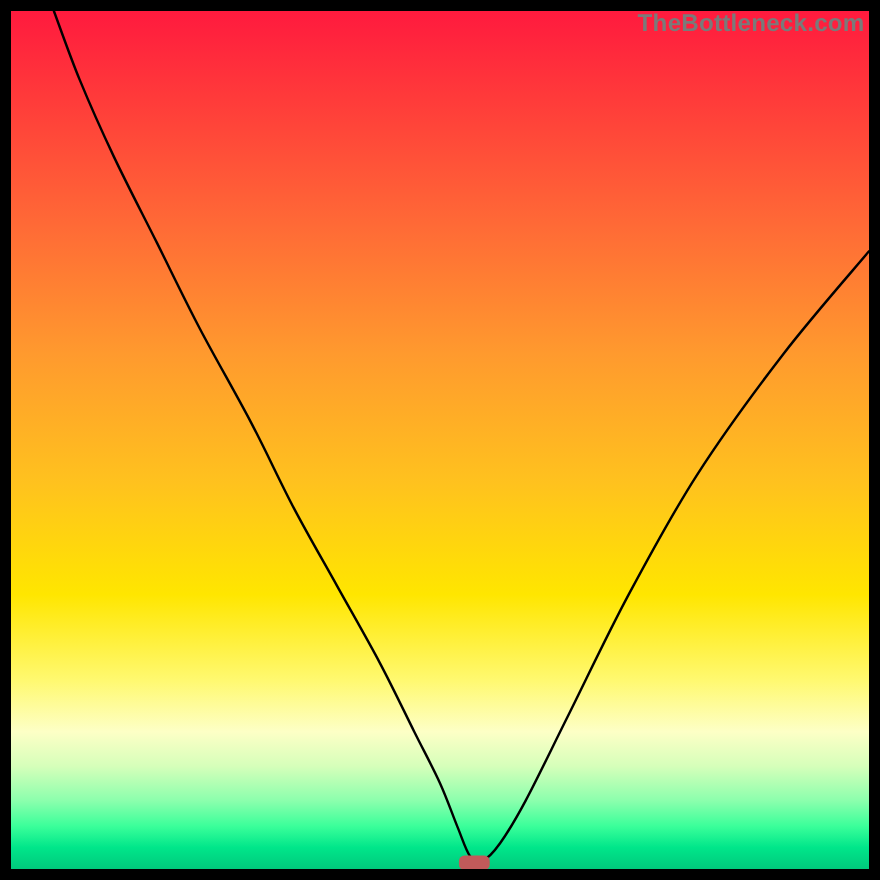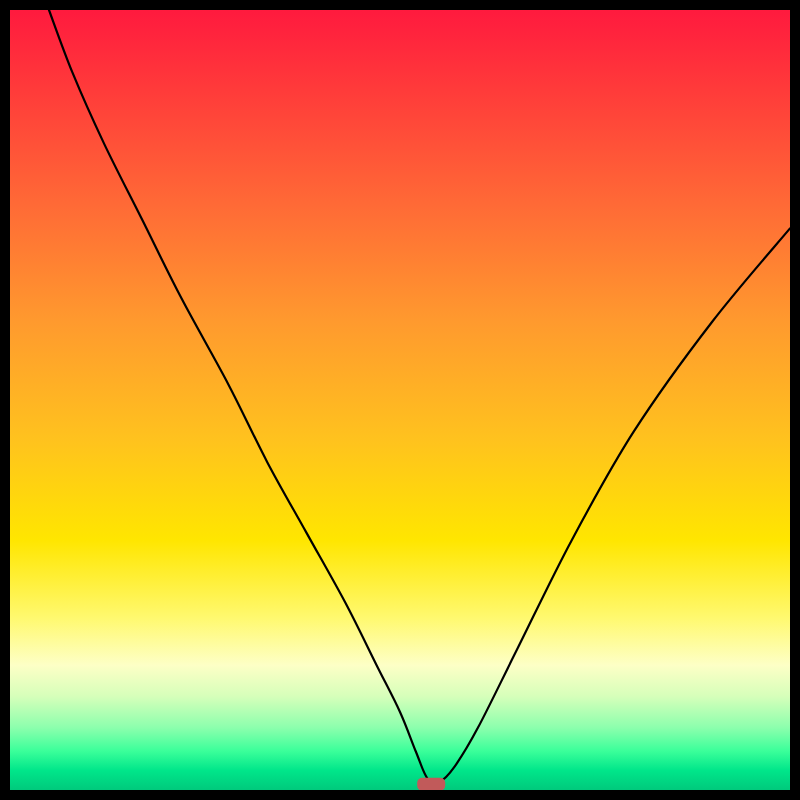--- a/index.html
+++ b/index.html
@@ -84,14 +84,15 @@
 <div class="frame">
   <div class="plot-area">
 
     <div class="gradient"></div>
 
     <svg class="curve-svg" viewBox="0 0 780 780" preserveAspectRatio="none">
       <path id="curve" class="curve-path" d="M 39.0 0.0 C 42.9 10.4, 53.3 40.3, 62.4 62.4 C 71.5 84.5, 81.9 107.9, 93.6 132.6 C 105.3 157.3, 119.6 184.6, 132.6 210.6 C 145.6 236.6, 157.3 261.3, 171.6 288.6 C 185.9 315.9, 204.1 347.1, 218.4 374.4 C 232.7 401.7, 244.4 427.7, 257.4 452.4 C 270.4 477.1, 283.4 499.2, 296.4 522.6 C 309.4 546.0, 323.7 570.7, 335.4 592.8 C 347.1 614.9, 357.5 637.0, 366.6 655.2 C 375.7 673.4, 383.5 687.7, 390.0 702.0 C 396.5 716.3, 401.1 730.0, 405.6 741.0 C 410.2 752.0, 413.4 763.1, 417.3 768.3 C 421.2 773.5, 424.5 774.2, 429.0 772.2 C 433.6 770.3, 438.1 765.7, 444.6 756.6 C 451.1 747.5, 457.6 737.1, 468.0 717.6 C 478.4 698.1, 491.4 670.8, 507.0 639.6 C 522.6 608.4, 542.1 566.8, 561.6 530.4 C 581.1 494.0, 600.6 457.6, 624.0 421.2 C 647.4 384.8, 676.0 345.8, 702.0 312.0 C 728.0 278.2, 767.0 234.0, 780.0 218.4"></path>
       <rect id="marker" class="marker" rx="5" ry="5" width="28" height="13" x="407.2" y="767.8"></rect>
     </svg>
 
+    <div class="watermark">TheBottleneck.com</div>
   </div>
 </div>
 
 </body></html>

